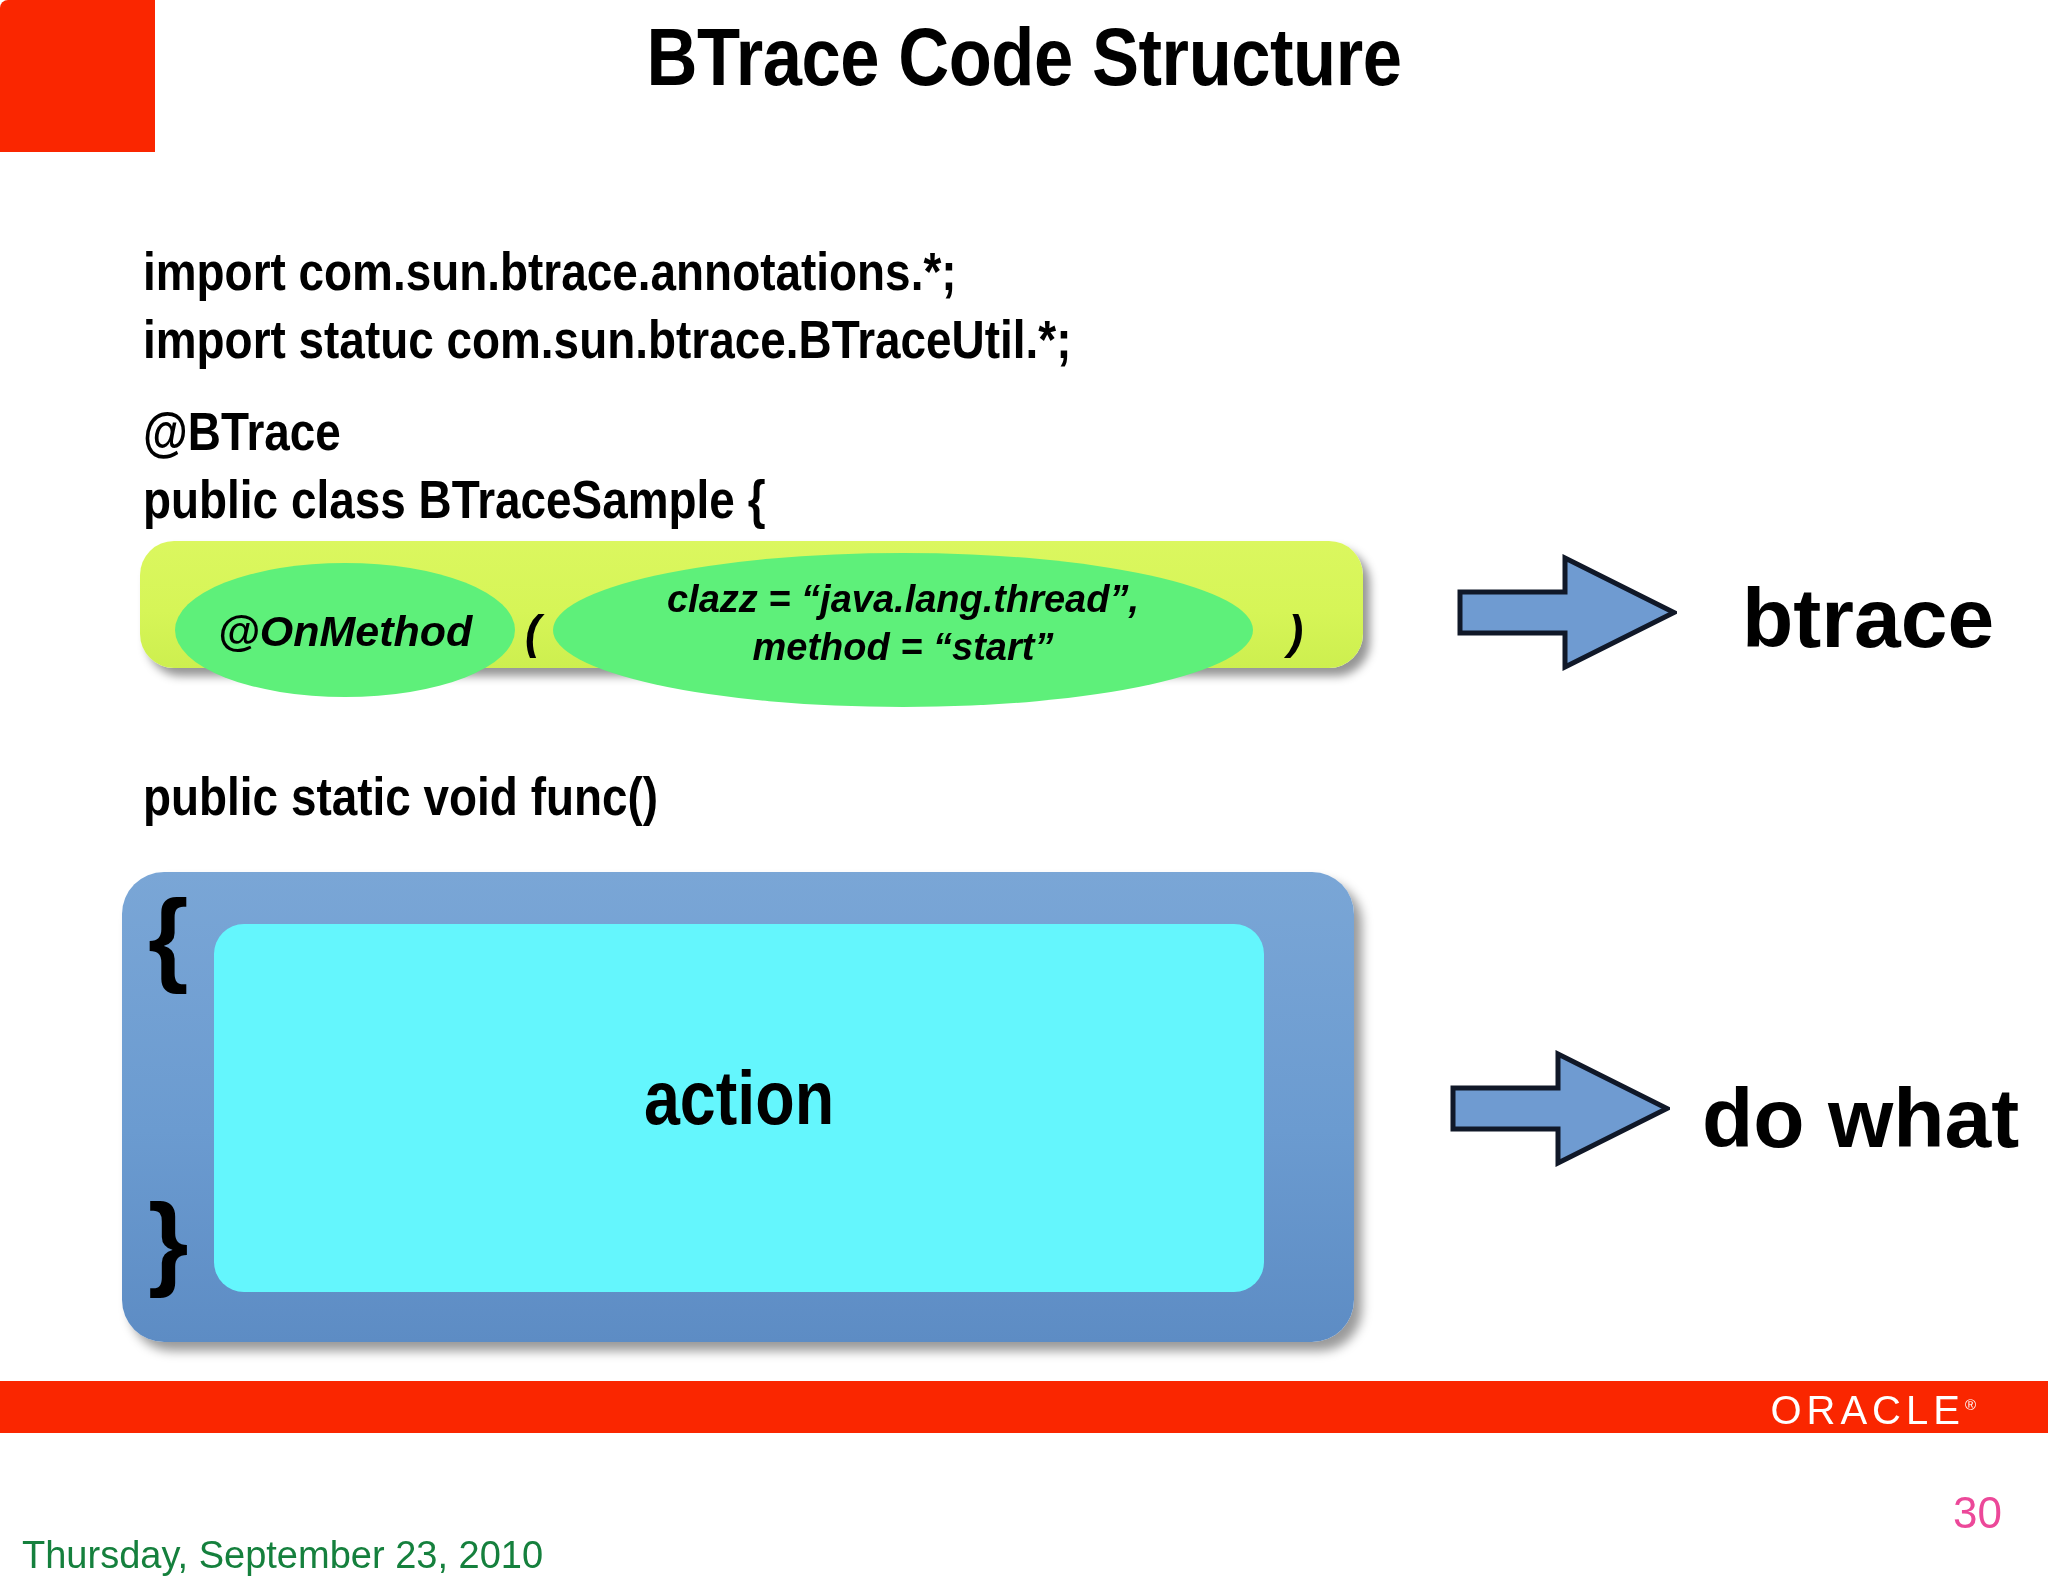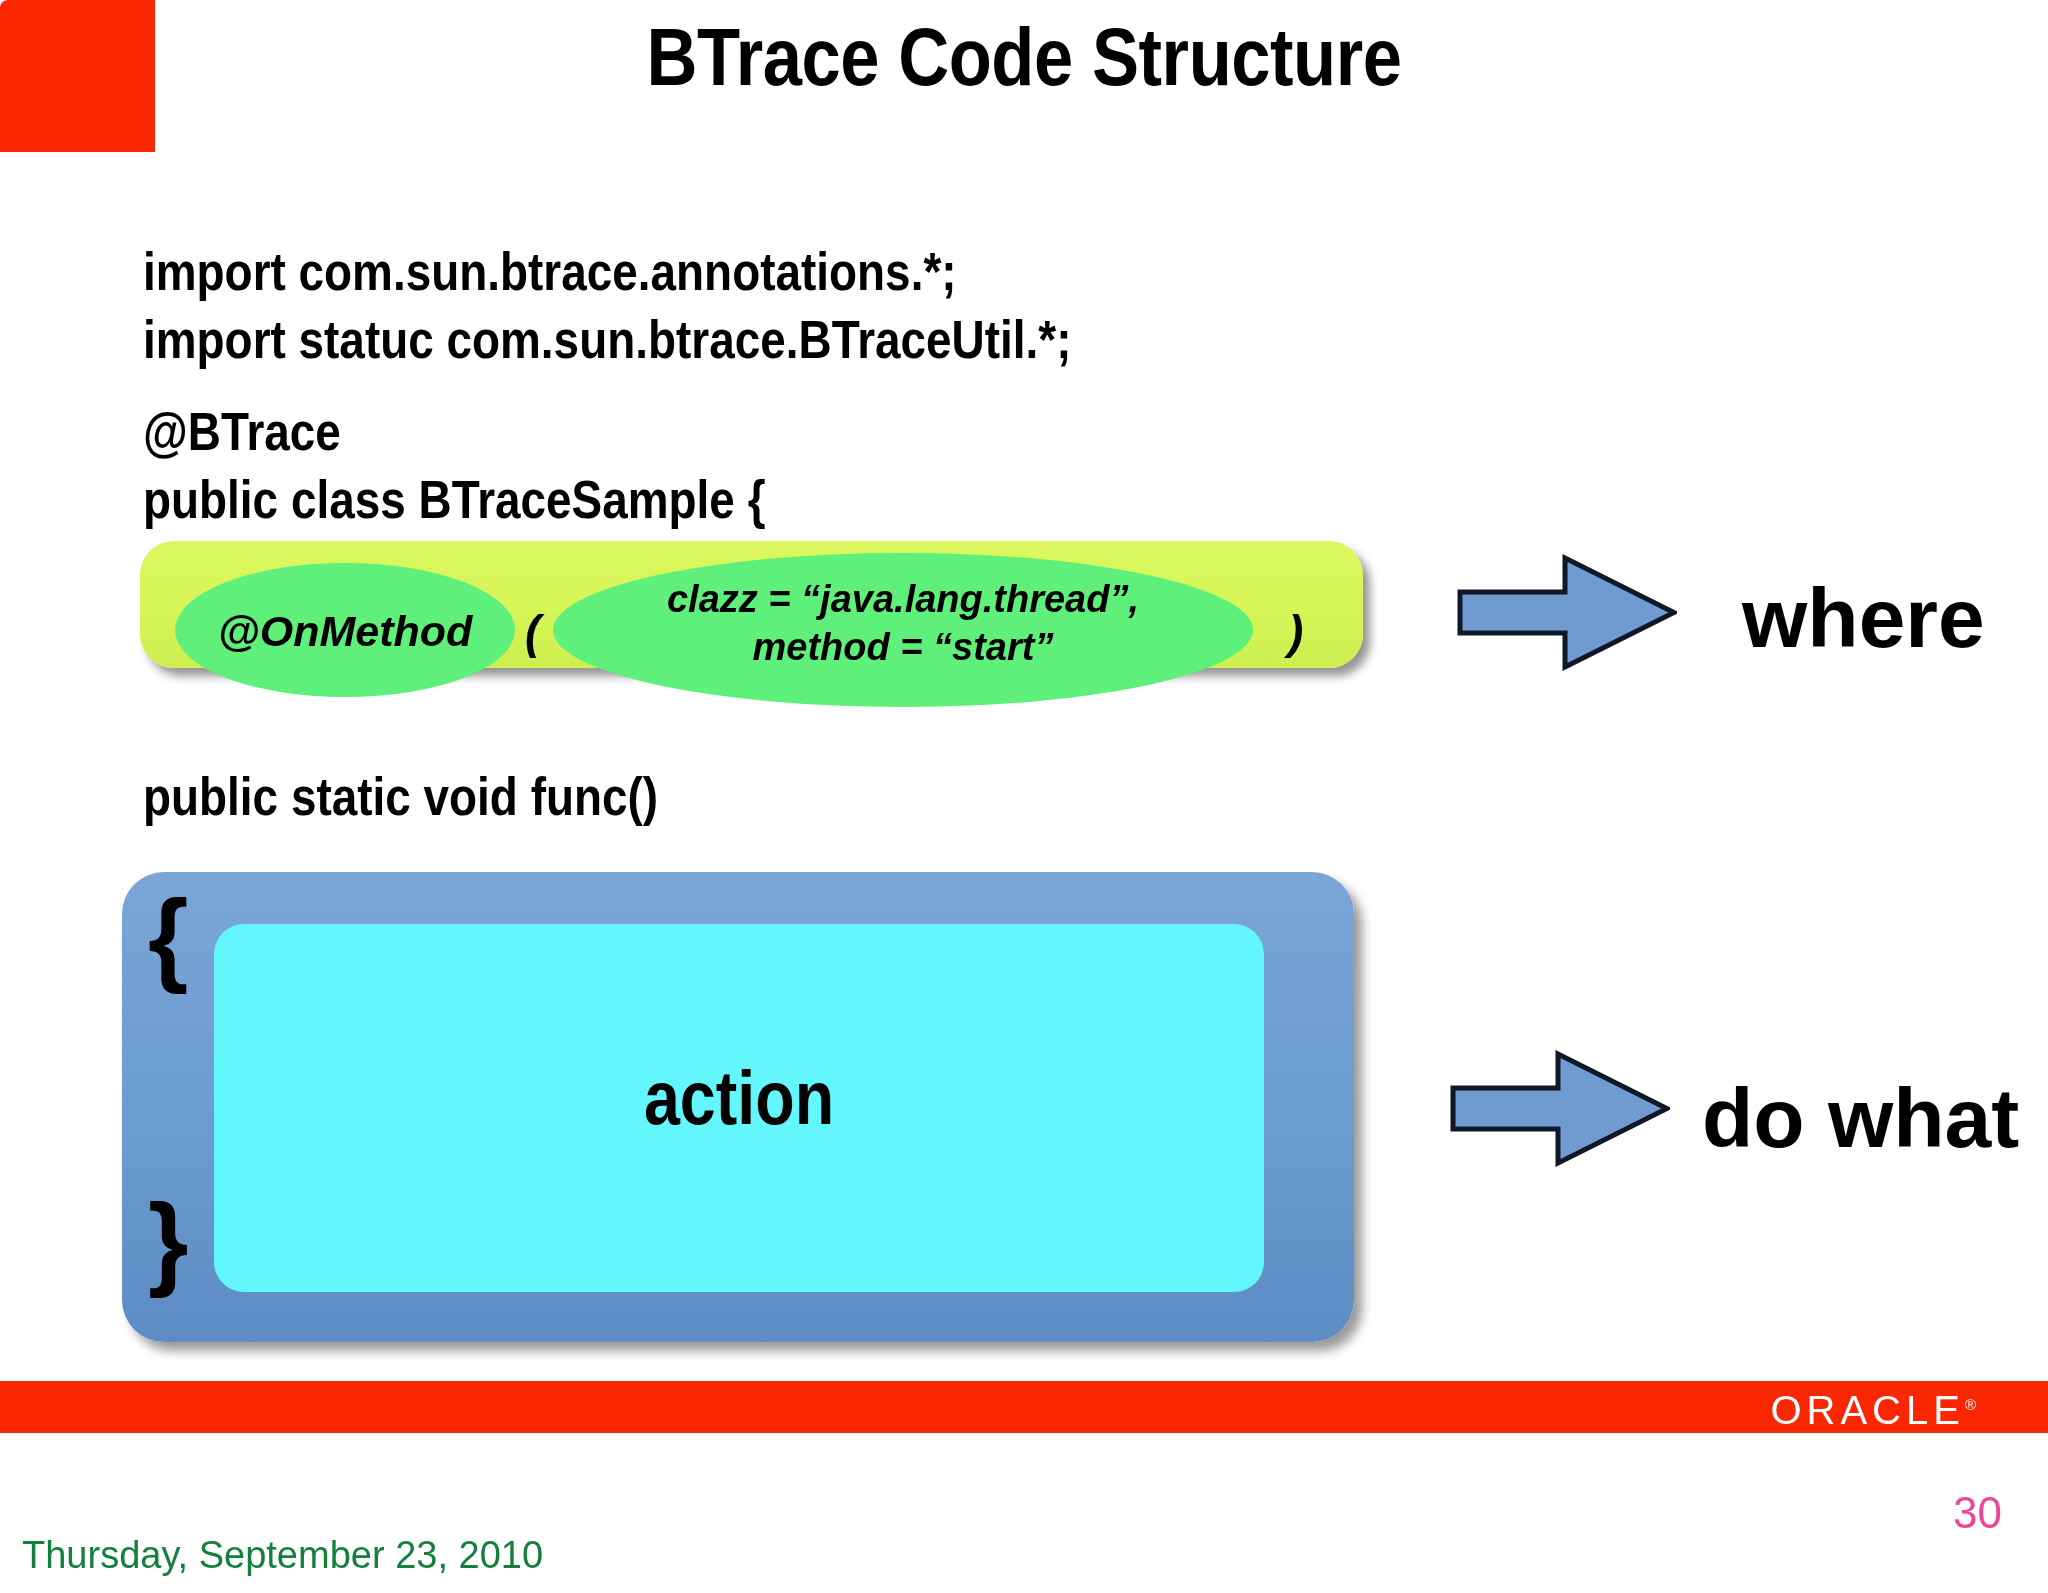--- a/index.html
+++ b/index.html
@@ -259,21 +259,21 @@
     <div class="green-label lbl-onmethod">@OnMethod</div>
     <div class="green-label lbl-paren-open">(</div>
     <div class="green-label lbl-args" style="white-space:pre-line;">clazz = “java.lang.thread”,
 method = “start”</div>
     <div class="green-label lbl-paren-close">)</div>
   </div>
 
   <svg class="arrow arrow-where" viewBox="0 0 220 117">
     <polygon points="3,38 108,38 108,4 217,58.5 108,113 108,79 3,79" fill="#6f9bd1" stroke="#101828" stroke-width="5" stroke-linejoin="miter"></polygon>
   </svg>
-  <div class="callout callout-where">where</div>
+  <div class="callout callout-where">btrace</div>
 
   <div class="code-line code-func">public static void func()</div>
 
   <div class="blue-box">
     <div class="brace brace-open">{</div>
     <div class="brace brace-close">}</div>
     <div class="cyan-box"></div>
     <div class="action-label">action</div>
   </div>
 

